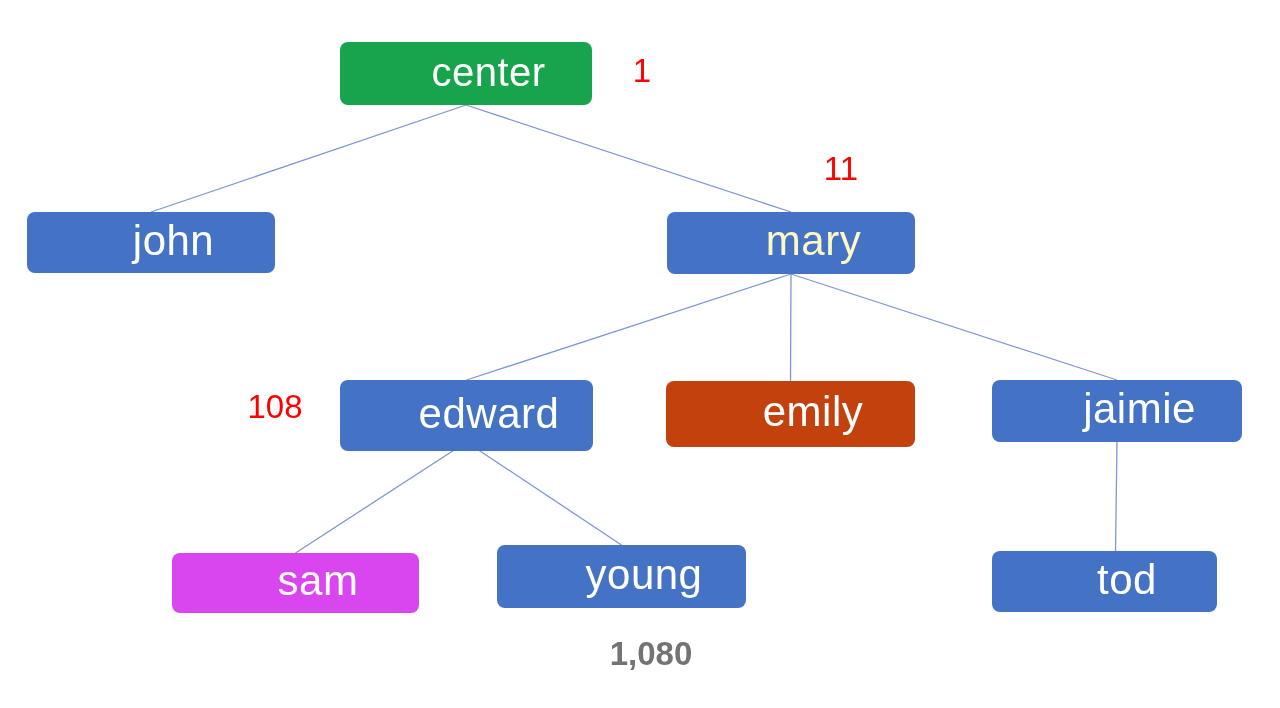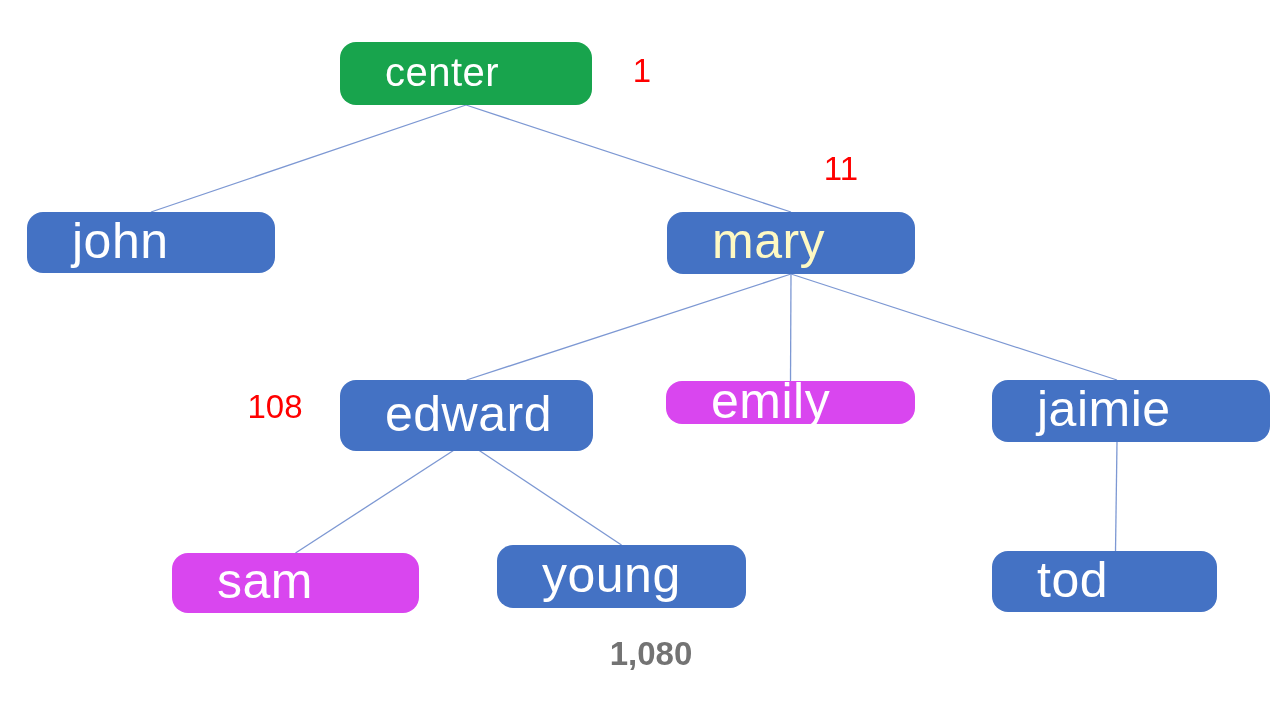--- a/index.html
+++ b/index.html
@@ -18,29 +18,30 @@
   .edges {
     position: absolute;
     left: 0;
     top: 0;
     width: 1280px;
     height: 708px;
     pointer-events: none;
   }
   .node {
     position: absolute;
-    border-radius: 16px;
+    border-radius: 8px;
     display: flex;
     align-items: center;
+    justify-content: center;
     box-sizing: border-box;
     padding-left: 45px;
   }
   .node .node-label {
     color: #ffffff;
-    font-size: 50px;
+    font-size: 42px;
     letter-spacing: 0.5px;
     line-height: 1;
     transform: translateY(-2px);
     white-space: nowrap;
   }
   .node.root .node-label {
     font-size: 40px;
   }
   .annotation {
     position: absolute;
@@ -70,24 +71,24 @@
       </div>
       <div class="node" style="left: 27px; top: 212px; width: 248px; height: 61px; background: rgb(68, 114, 196);">
         <span class="node-label" style="color: rgb(255, 255, 255);">john</span>
       </div>
       <div class="node" style="left: 667px; top: 212px; width: 248px; height: 62px; background: rgb(68, 114, 196);">
         <span class="node-label" style="color: #fef9c3;">mary</span>
       </div>
       <div class="node" style="left: 340px; top: 380px; width: 253px; height: 71px; background: rgb(68, 114, 196);">
         <span class="node-label" style="color: rgb(255, 255, 255);">edward</span>
       </div>
-      <div class="node" style="left: 666px; top: 381px; width: 249px; height: 43px; background: #d946ef;">
+      <div class="node" style="left: 666px; top: 381px; width: 249px; height: 66px; background: #c2410c;">
         <span class="node-label" style="color: rgb(255, 255, 255);">emily</span>
       </div>
-      <div class="node" style="left: 992px; top: 380px; width: 278px; height: 62px; background: rgb(68, 114, 196);">
+      <div class="node" style="left: 992px; top: 380px; width: 250px; height: 62px; background: rgb(68, 114, 196);">
         <span class="node-label" style="color: rgb(255, 255, 255);">jaimie</span>
       </div>
       <div class="node" style="left: 172px; top: 553px; width: 247px; height: 60px; background: #d946ef;">
         <span class="node-label" style="color: rgb(255, 255, 255);">sam</span>
       </div>
       <div class="node" style="left: 497px; top: 545px; width: 249px; height: 63px; background: rgb(68, 114, 196);">
         <span class="node-label" style="color: rgb(255, 255, 255);">young</span>
       </div>
       <div class="node" style="left: 992px; top: 551px; width: 225px; height: 61px; background: rgb(68, 114, 196);">
         <span class="node-label" style="color: rgb(255, 255, 255);">tod</span>

